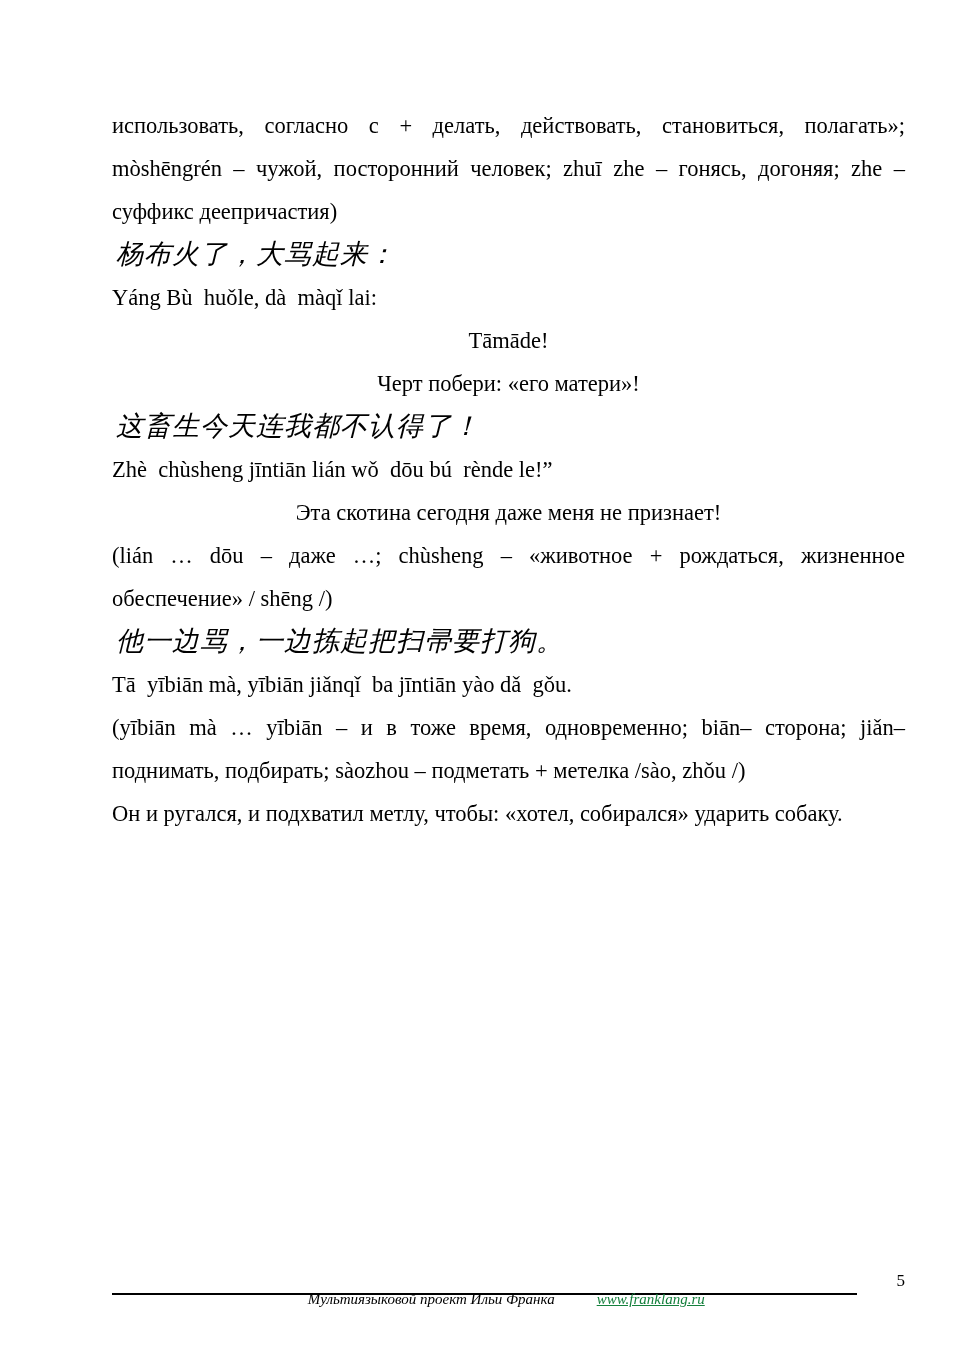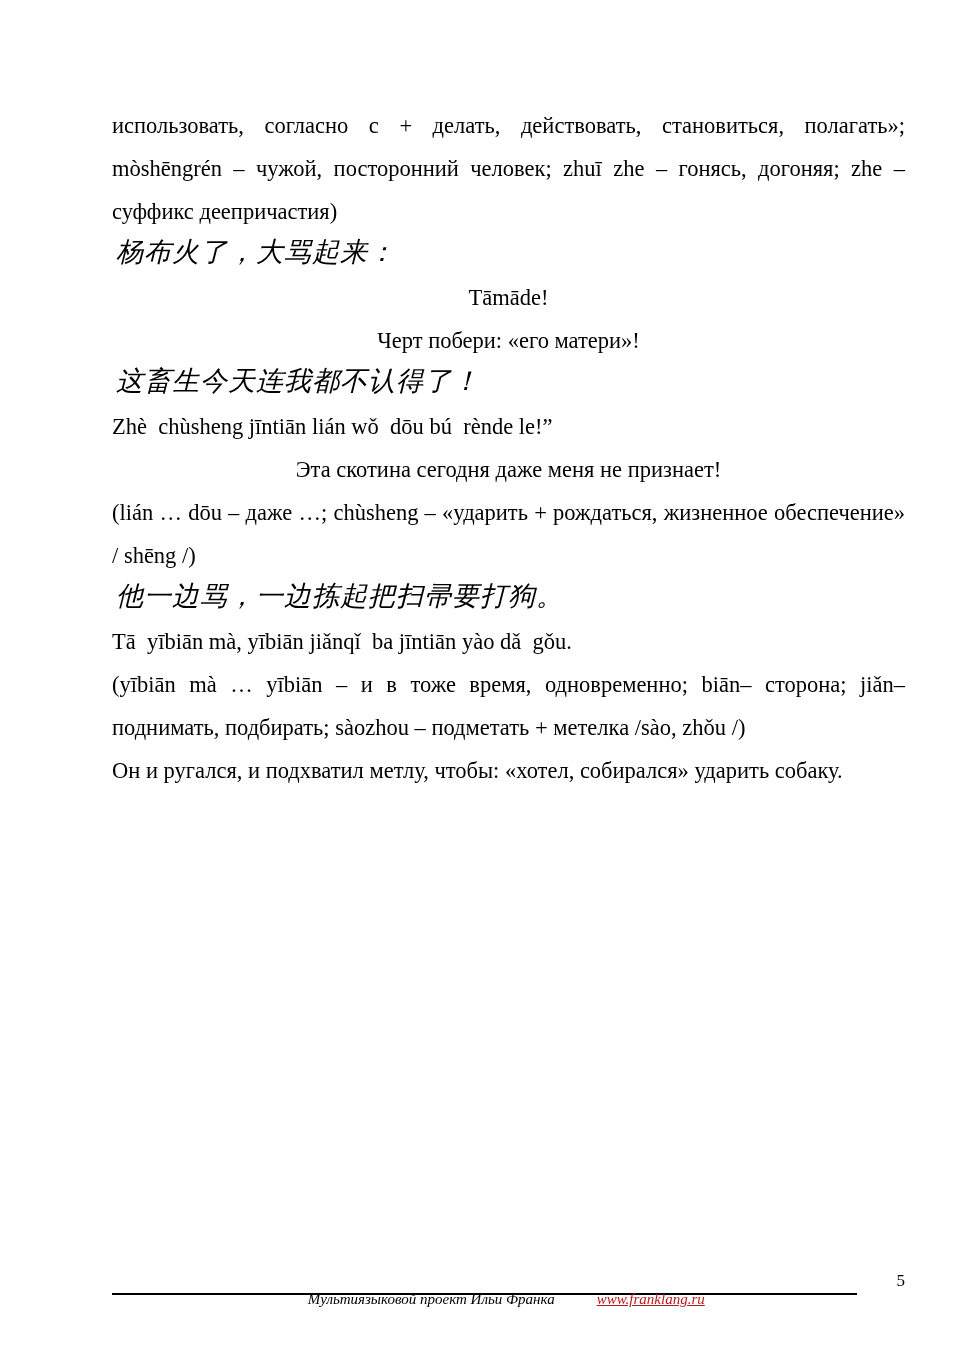--- a/index.html
+++ b/index.html
@@ -45,21 +45,21 @@
 
   .para.nojust {
     text-align: center;
   }
 
   
   .cn {
     font-size: 27px;
     line-height: 43px;
     margin: 0;
-    font-family: Liberation Mono, monospace;
+    font-family: Liberation Serif, serif;
     font-style: italic;
     letter-spacing: 1px;
     white-space: pre;
   }
 
   .cn.indent-small { padding-left: 4px; }
   .cn.indent-large { padding-left: 18px; }
 
   
   .pinyin {
@@ -95,21 +95,21 @@
     font-style: italic;
     line-height: 20px;
     white-space: pre;
   }
   .footer-credit {
     font-style: italic;
     margin-left: 21px;
   }
   .footer-link {
     font-style: italic;
-    color: #b91c1c;
+    color: #15803d;
     text-decoration: underline;
     margin-left: 42px;
   }
   .footer-page {
     position: absolute;
     right: 0;
     top: -8px;
     font-size: 17px;
     font-style: normal;
     line-height: 20px;
@@ -119,34 +119,35 @@
 <body>
 
 <div class="page">
 
   <div class="content">
 
     <p class="para">использовать, согласно с + делать, действовать, становиться, полагать»; mòshēngrén – чужой, посторонний человек; zhuī zhe – гонясь, догоняя; zhe – суффикс деепричастия)</p>
 
     <p class="cn indent-small">杨布火了，大骂起来：</p>
 
+    <p class="pinyin">Yáng Bù  huǒle, dà  màqǐ lai:</p>
 
 
 
     <p class="para nojust">Tāmāde!</p>
 
     <p class="para nojust">Черт побери: «его матери»!</p>
 
     <p class="cn indent-small">这畜生今天连我都不认得了！</p>
 
     <p class="pinyin">Zhè  chùsheng jīntiān lián wǒ  dōu bú  rènde le!”</p>
 
     <p class="para nojust">Эта скотина сегодня даже меня не признает!</p>
 
-    <p class="para">(lián … dōu – даже …; chùsheng – «ударить + рождаться, жизненное обеспечение» / shēng /)</p>
+    <p class="para">(lián … dōu – даже …; chùsheng – «животное + рождаться, жизненное обеспечение» / shēng /)</p>
 
     <p class="cn indent-small">他一边骂，一边拣起把扫帚要打狗。</p>
 
     <p class="pinyin">Tā  yībiān mà, yībiān jiǎnqǐ  ba jīntiān yào dǎ  gǒu.</p>
 
     <p class="para">(yībiān mà … yībiān – и в тоже время, одновременно; biān– сторона; jiǎn– поднимать, подбирать; sàozhou – подметать + метелка /sào, zhǒu /)</p>
 
     <p class="para">Он и ругался, и подхватил метлу, чтобы: «хотел, собирался» ударить собаку.</p>
 
   </div>

